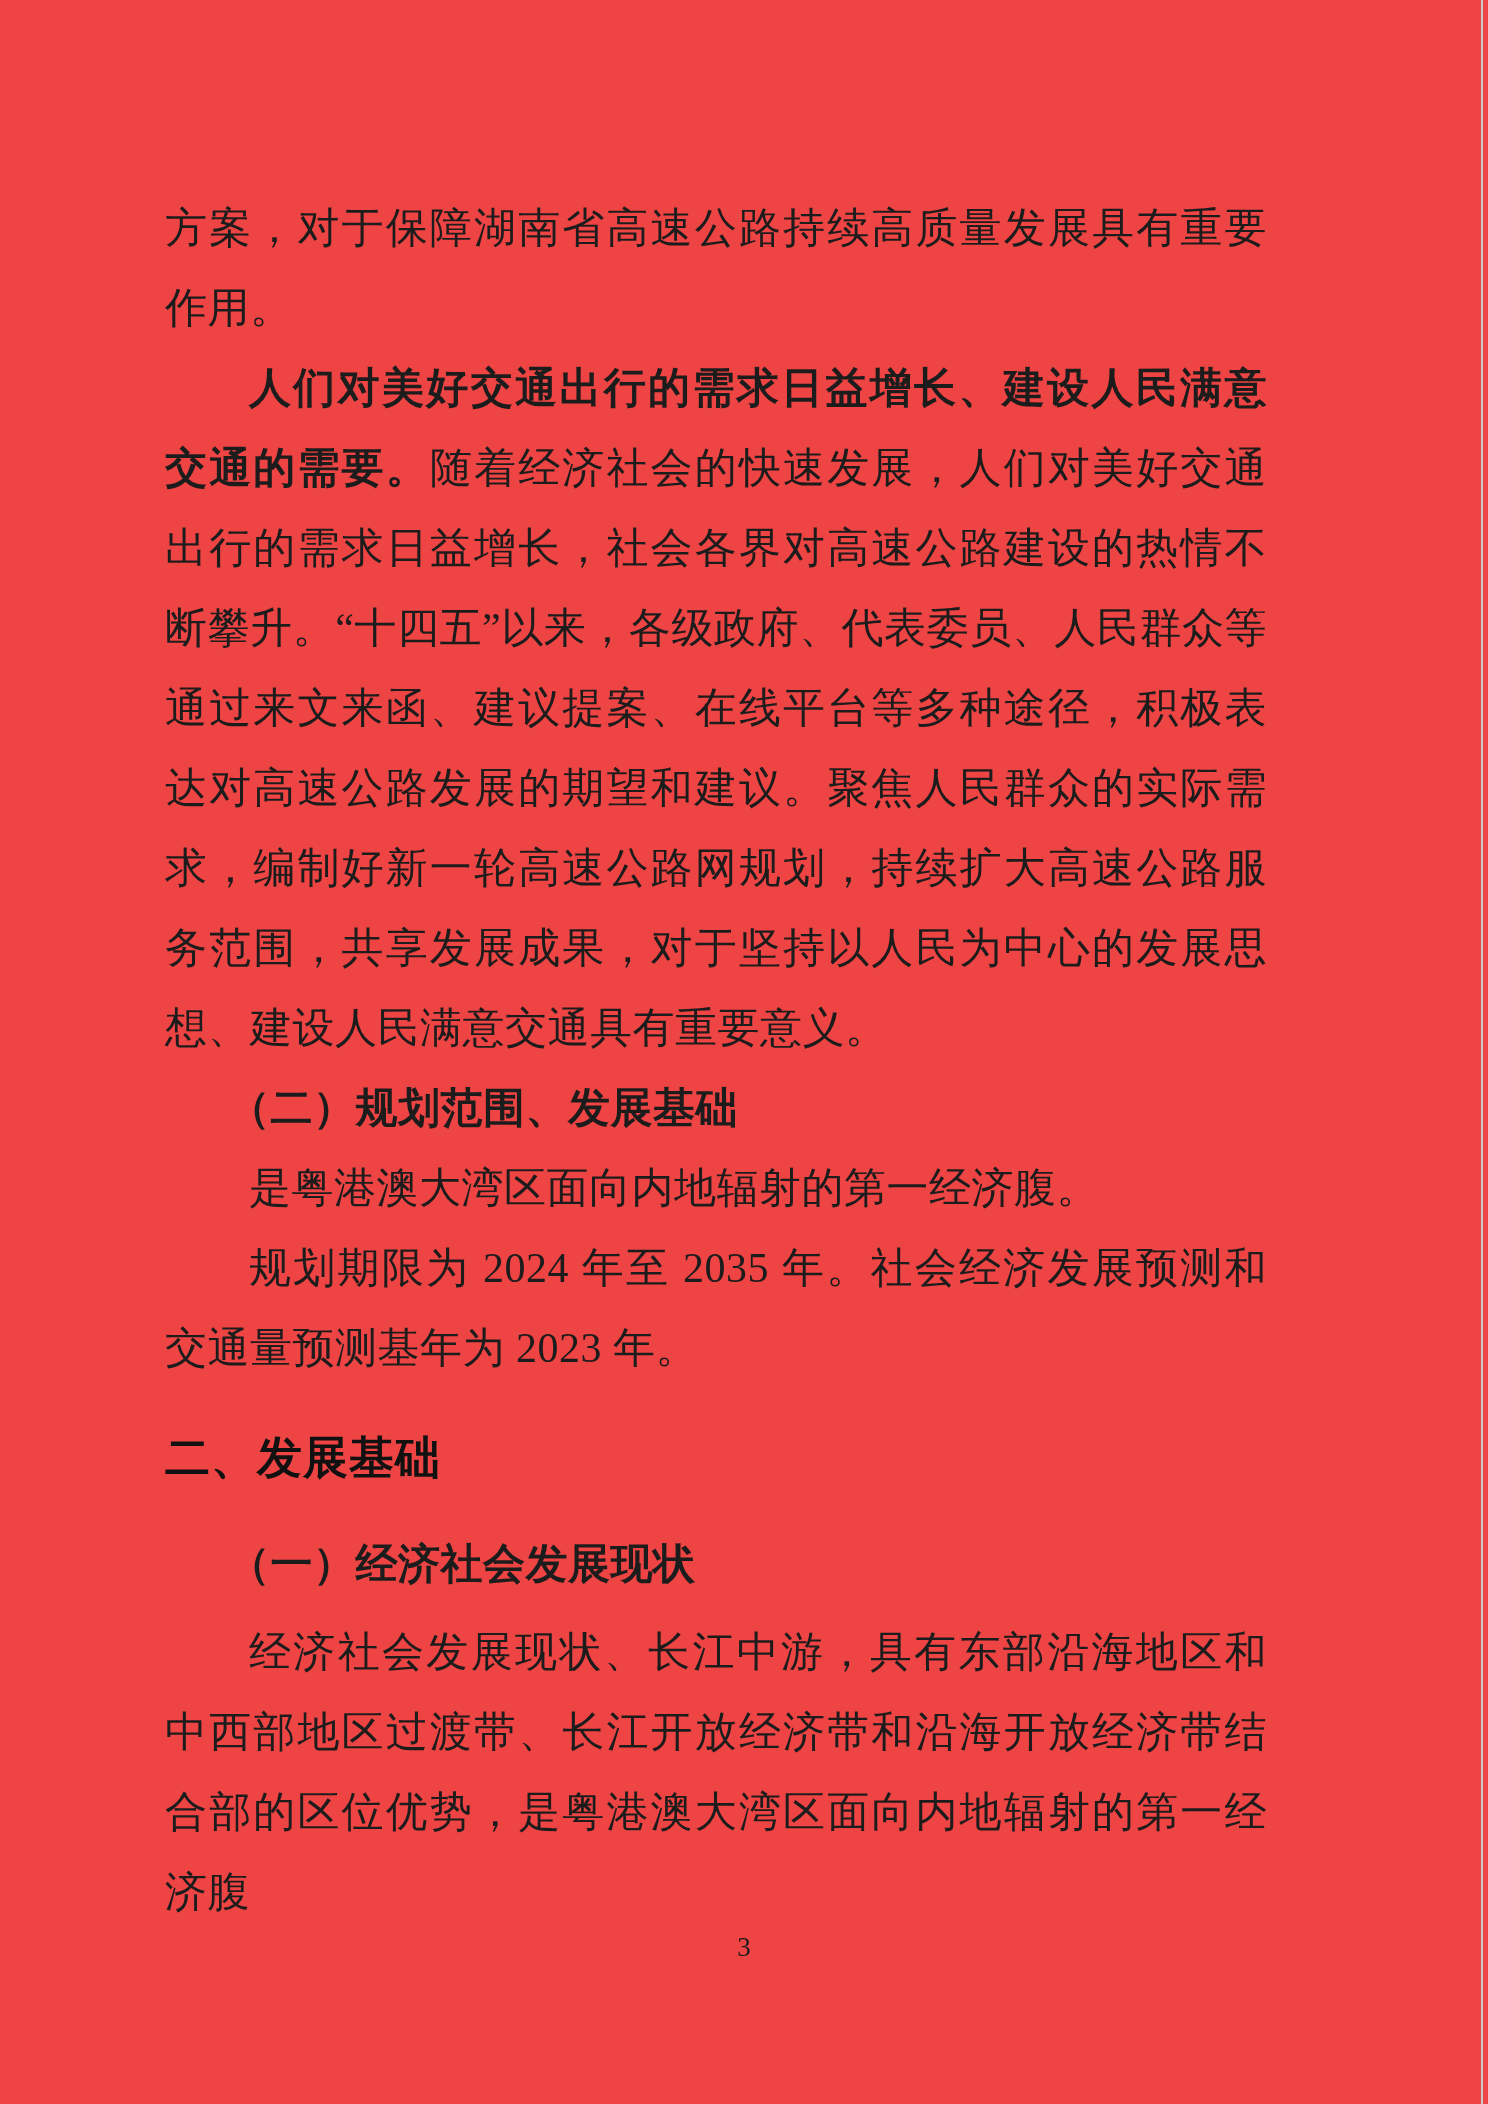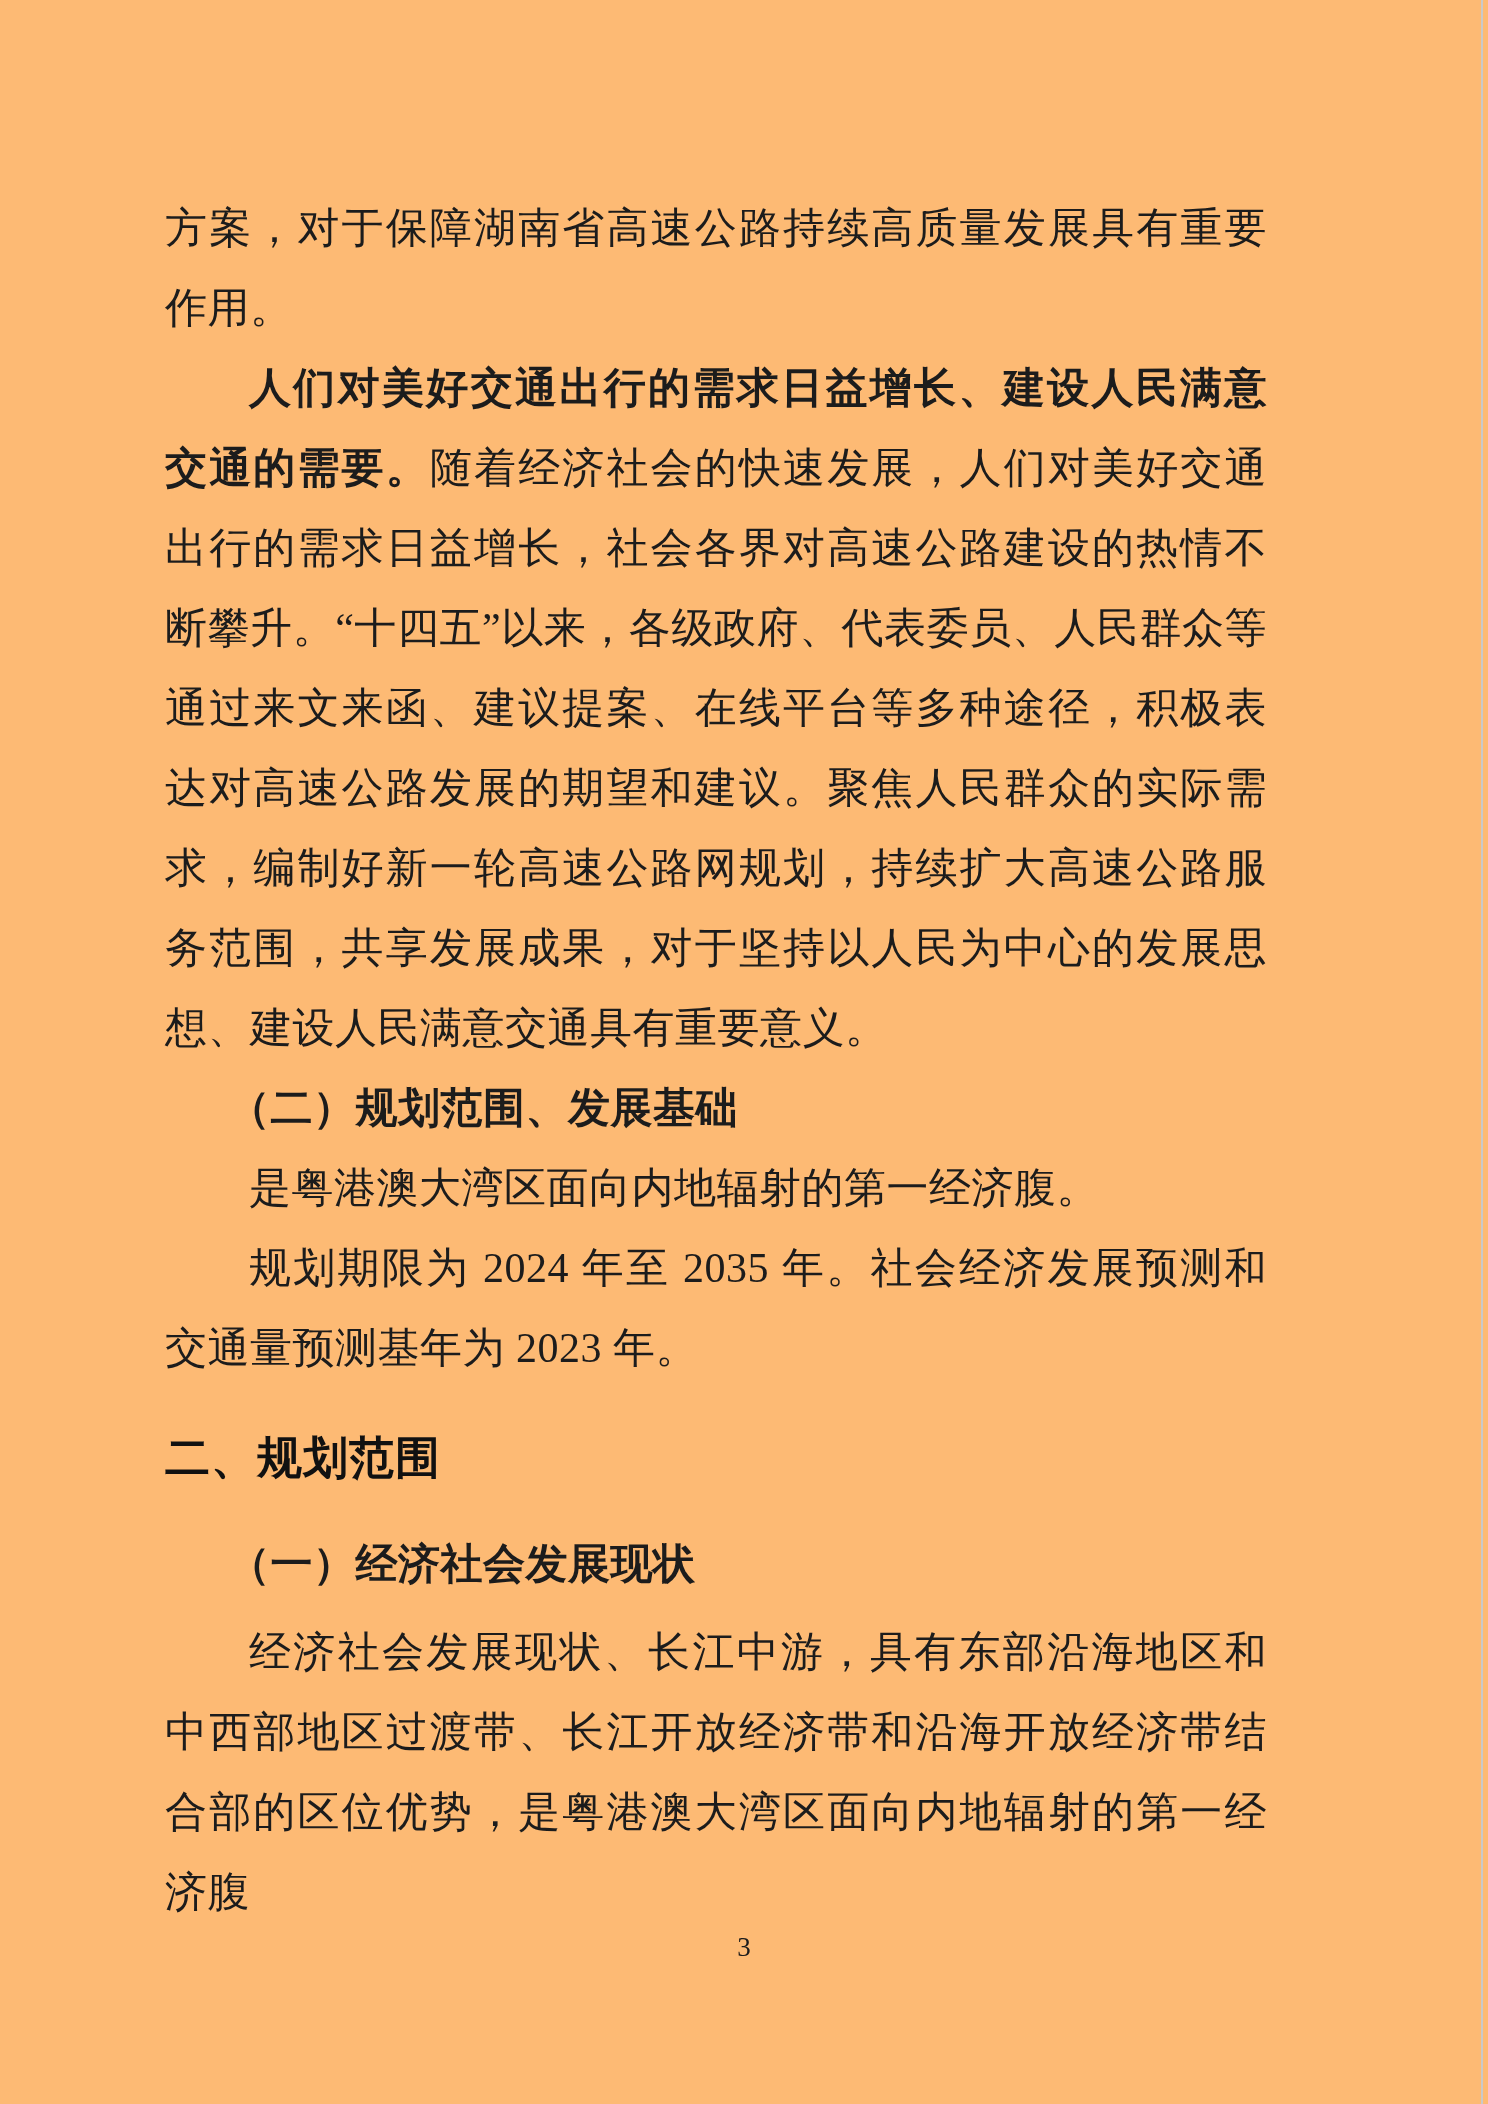--- a/index.html
+++ b/index.html
@@ -4,21 +4,21 @@
 <style>
   html, body {
     margin: 0;
     padding: 0;
     background: #ffffff;
   }
   .page {
     position: relative;
     width: 1488px;
     height: 2104px;
-    background: #fdba74;
+    background: #ef4444;
     color: #1c1c1c;
     font-family: "Liberation Serif", "DejaVu Serif", serif;
     overflow: hidden;
   }
   
   .page-edge {
     position: absolute;
     top: 0;
     bottom: 0;
     right: 5px;
@@ -91,21 +91,21 @@
 
     <p class="para"><span class="lead-bold">人们对美好交通出行的需求日益增长、建设人民满意交通的需要。</span><span>随着经济社会的快速发展，人们对美好交通出行的需求日益增长，社会各界对高速公路建设的热情不断攀升。“十四五”以来，各级政府、代表委员、人民群众等通过来文来函、建议提案、在线平台等多种途径，积极表达对高速公路发展的期望和建议。聚焦人民群众的实际需求，编制好新一轮高速公路网规划，持续扩大高速公路服务范围，共享发展成果，对于坚持以人民为中心的发展思想、建设人民满意交通具有重要意义。</span></p>
 
     <p class="subheading">（二）规划范围、发展基础</p>
 
 
     <p class="para">是粤港澳大湾区面向内地辐射的第一经济腹。</p>
 
     <p class="para">规划期限为 2024 年至 2035 年。社会经济发展预测和交通量预测基年为 2023 年。</p>
 
-    <p class="section-heading">二、规划范围</p>
+    <p class="section-heading">二、发展基础</p>
 
     <p class="subheading econ">（一）经济社会发展现状</p>
 
     <p class="para">经济社会发展现状、长江中游，具有东部沿海地区和中西部地区过渡带、长江开放经济带和沿海开放经济带结合部的区位优势，是粤港澳大湾区面向内地辐射的第一经济腹</p>
 
   </div>
 
   <div class="page-number">3</div>
 
   <div class="page-edge"></div>

